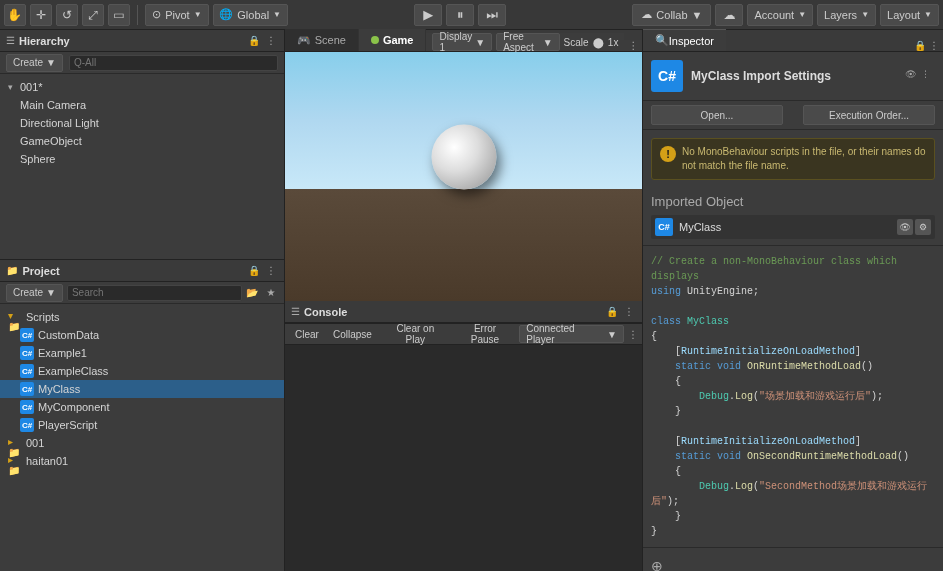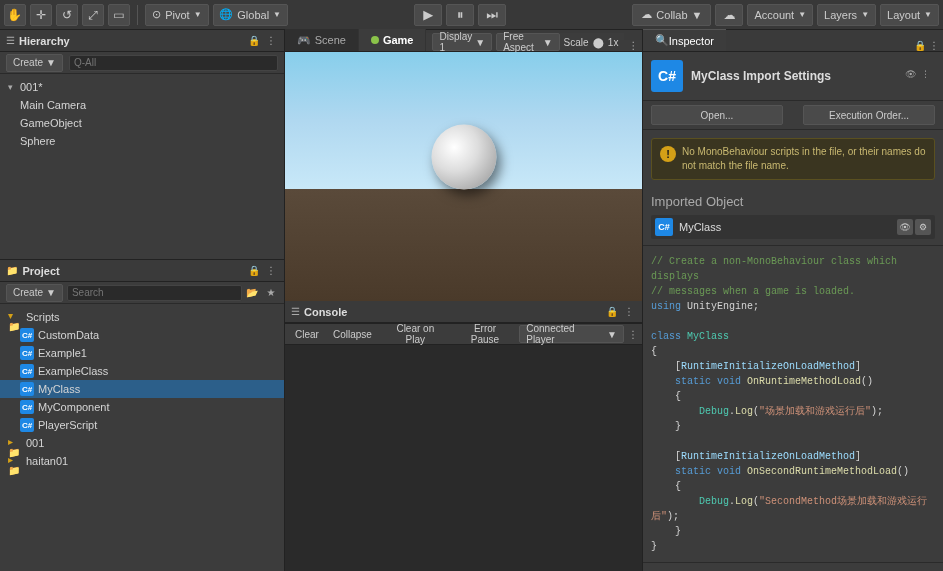--- a/index.html
+++ b/index.html
@@ -570,20 +570,24 @@
         <div class="hier-item">
           <span class="toggle-arrow">▾</span>
           <span>001*</span>
         </div>
         <div class="hier-item">
           <span class="indent"></span>
           <span>Main Camera</span>
         </div>
         <div class="hier-item">
           <span class="indent"></span>
+          <span>Directional Light</span>
+        </div>
+        <div class="hier-item">
+          <span class="indent"></span>
           <span>GameObject</span>
         </div>
         <div class="hier-item">
           <span class="indent"></span>
           <span>Sphere</span>
         </div>
       </div>
     </div>
 
     <div id="project-panel">
@@ -739,21 +743,20 @@
           <div class="cs-icon-small">C#</div>
           <span class="imported-object-name">MyClass</span>
           <div class="object-action-btns">
             <div class="obj-btn">👁</div>
             <div class="obj-btn">⚙</div>
           </div>
         </div>
       </div>
       <div class="code-section">
         <div><span class="code-comment">// Create a non-MonoBehaviour class which displays</span></div>
-        <div><span class="code-comment">// messages when a game is loaded.</span></div>
         <div><span class="code-keyword">using</span> UnityEngine;</div>
         <div>&nbsp;</div>
         <div><span class="code-keyword">class</span> <span class="code-class">MyClass</span></div>
         <div>{</div>
         <div>&nbsp;&nbsp;&nbsp;&nbsp;[<span class="code-attr">RuntimeInitializeOnLoadMethod</span>]</div>
         <div>&nbsp;&nbsp;&nbsp;&nbsp;<span class="code-keyword">static</span> <span class="code-keyword">void</span> <span class="code-method">OnRuntimeMethodLoad</span>()</div>
         <div>&nbsp;&nbsp;&nbsp;&nbsp;{</div>
         <div>&nbsp;&nbsp;&nbsp;&nbsp;&nbsp;&nbsp;&nbsp;&nbsp;<span class="code-class">Debug</span>.<span class="code-method">Log</span>(<span class="code-string">"场景加载和游戏运行后"</span>);</div>
         <div>&nbsp;&nbsp;&nbsp;&nbsp;}</div>
         <div>&nbsp;</div>

